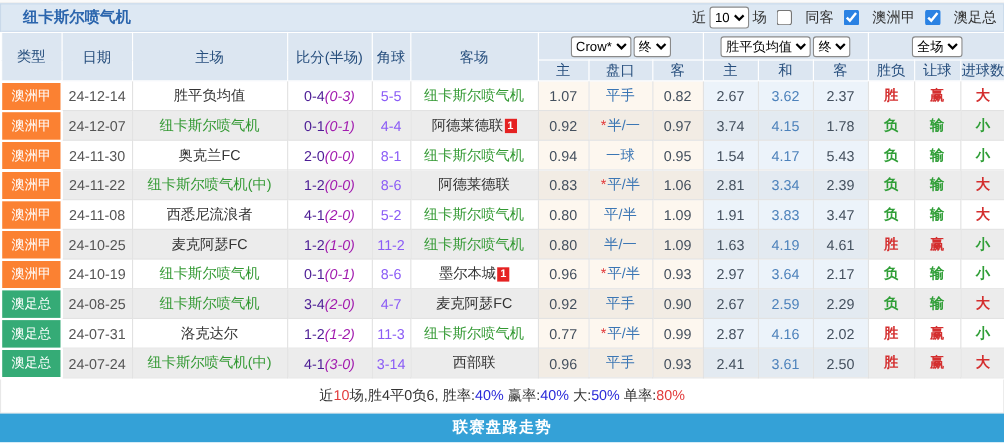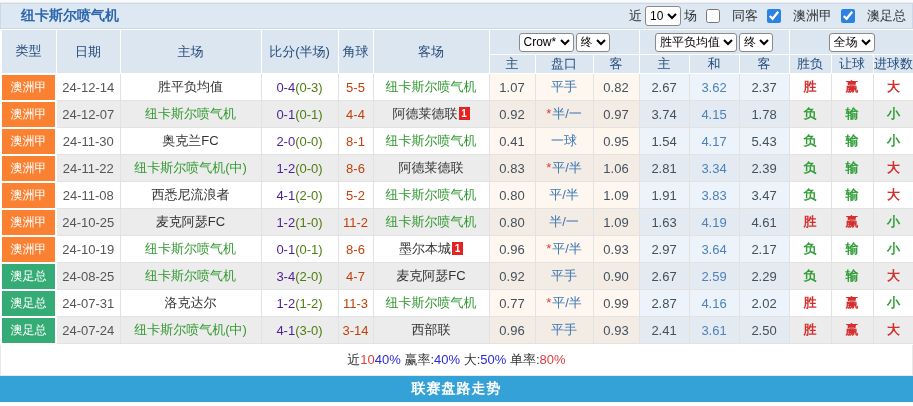--- a/index.html
+++ b/index.html
@@ -46,24 +46,24 @@
     color:#333; font-size:13px; overflow:hidden; white-space:nowrap;
   }
   tbody tr:nth-child(even) td { background:#ececec; }
   tbody tr:nth-child(odd)  td { background:#ffffff; }
 
   td.type-cell { color:#fff; font-size:12px; border:2px solid #fff; }
   td.type-cell.type-orange { background:#fb8132 !important; }
   td.type-cell.type-green  { background:#35ab76 !important; }
 
   td.date-cell { color:#555; }
-  td.corner-cell { color:#c2410c; }
+  td.corner-cell { color:#8b5cf6; }
   .team-green { color:#339933; }
   .score-ft { color:#4c1d95; }
-  .score-ht { color:#4d7c0f; }
+  .score-ht { color:#a21caf;font-style:italic; }
 
   tbody tr:nth-child(odd)  td.ah-col { background:#fdf7ef; }
   tbody tr:nth-child(even) td.ah-col { background:#f2ece4; }
   tbody tr:nth-child(odd)  td.eu-col { background:#ecf3fa; }
   tbody tr:nth-child(even) td.eu-col { background:#e3eaf1; }
 
   td.odds { color:#44505e; }
   .handicap { color:#3b76b4; }
   .star { color:#e23b3b; margin-right:1px; }
   td.draw-col { color:#4d82bb; }
@@ -212,21 +212,21 @@
         <td class="res res-green">输</td>
         <td class="res res-green">小</td>
       </tr>
       <tr>
         <td class="type-cell type-orange">澳洲甲</td>
         <td class="date-cell">24-11-30</td>
         <td><span>奥克兰FC</span></td>
         <td><span class="score-ft">2-0</span><span class="score-ht">(0-0)</span></td>
         <td class="corner-cell">8-1</td>
         <td class="team-green"><span>纽卡斯尔喷气机</span></td>
-        <td class="ah-col odds">0.41</td>
+        <td class="ah-col odds">0.94</td>
         <td class="ah-col"><span class="handicap">一球</span></td>
         <td class="ah-col odds">0.95</td>
         <td class="eu-col odds">1.54</td>
         <td class="eu-col draw-col">4.17</td>
         <td class="eu-col odds">5.43</td>
         <td class="res res-green">负</td>
         <td class="res res-green">输</td>
         <td class="res res-green">小</td>
       </tr>
       <tr>
@@ -347,20 +347,21 @@
         <td class="res res-red">胜</td>
         <td class="res res-red">赢</td>
         <td class="res res-red">大</td>
       </tr>
     </tbody>
 </table>
 
 <div class="summary">
     <span class="c-dark" style="white-space: pre;">近</span>
     <span class="c-red" style="white-space: pre;">10</span>
+    <span class="c-dark" style="white-space: pre;">场,胜4平0负6, 胜率:</span>
     <span class="c-blue" style="white-space: pre;">40%</span>
     <span class="c-dark" style="white-space: pre; text-align: center;"> 赢率:</span>
     <span class="c-blue" style="white-space: pre;">40%</span>
     <span class="c-dark" style="white-space: pre;"> 大:</span>
     <span class="c-blue" style="white-space: pre;">50%</span>
     <span class="c-dark" style="white-space: pre;"> 单率:</span>
     <span class="c-red" style="white-space: pre;">80%</span>
   </div>
 
 <div class="bottom-bar">

